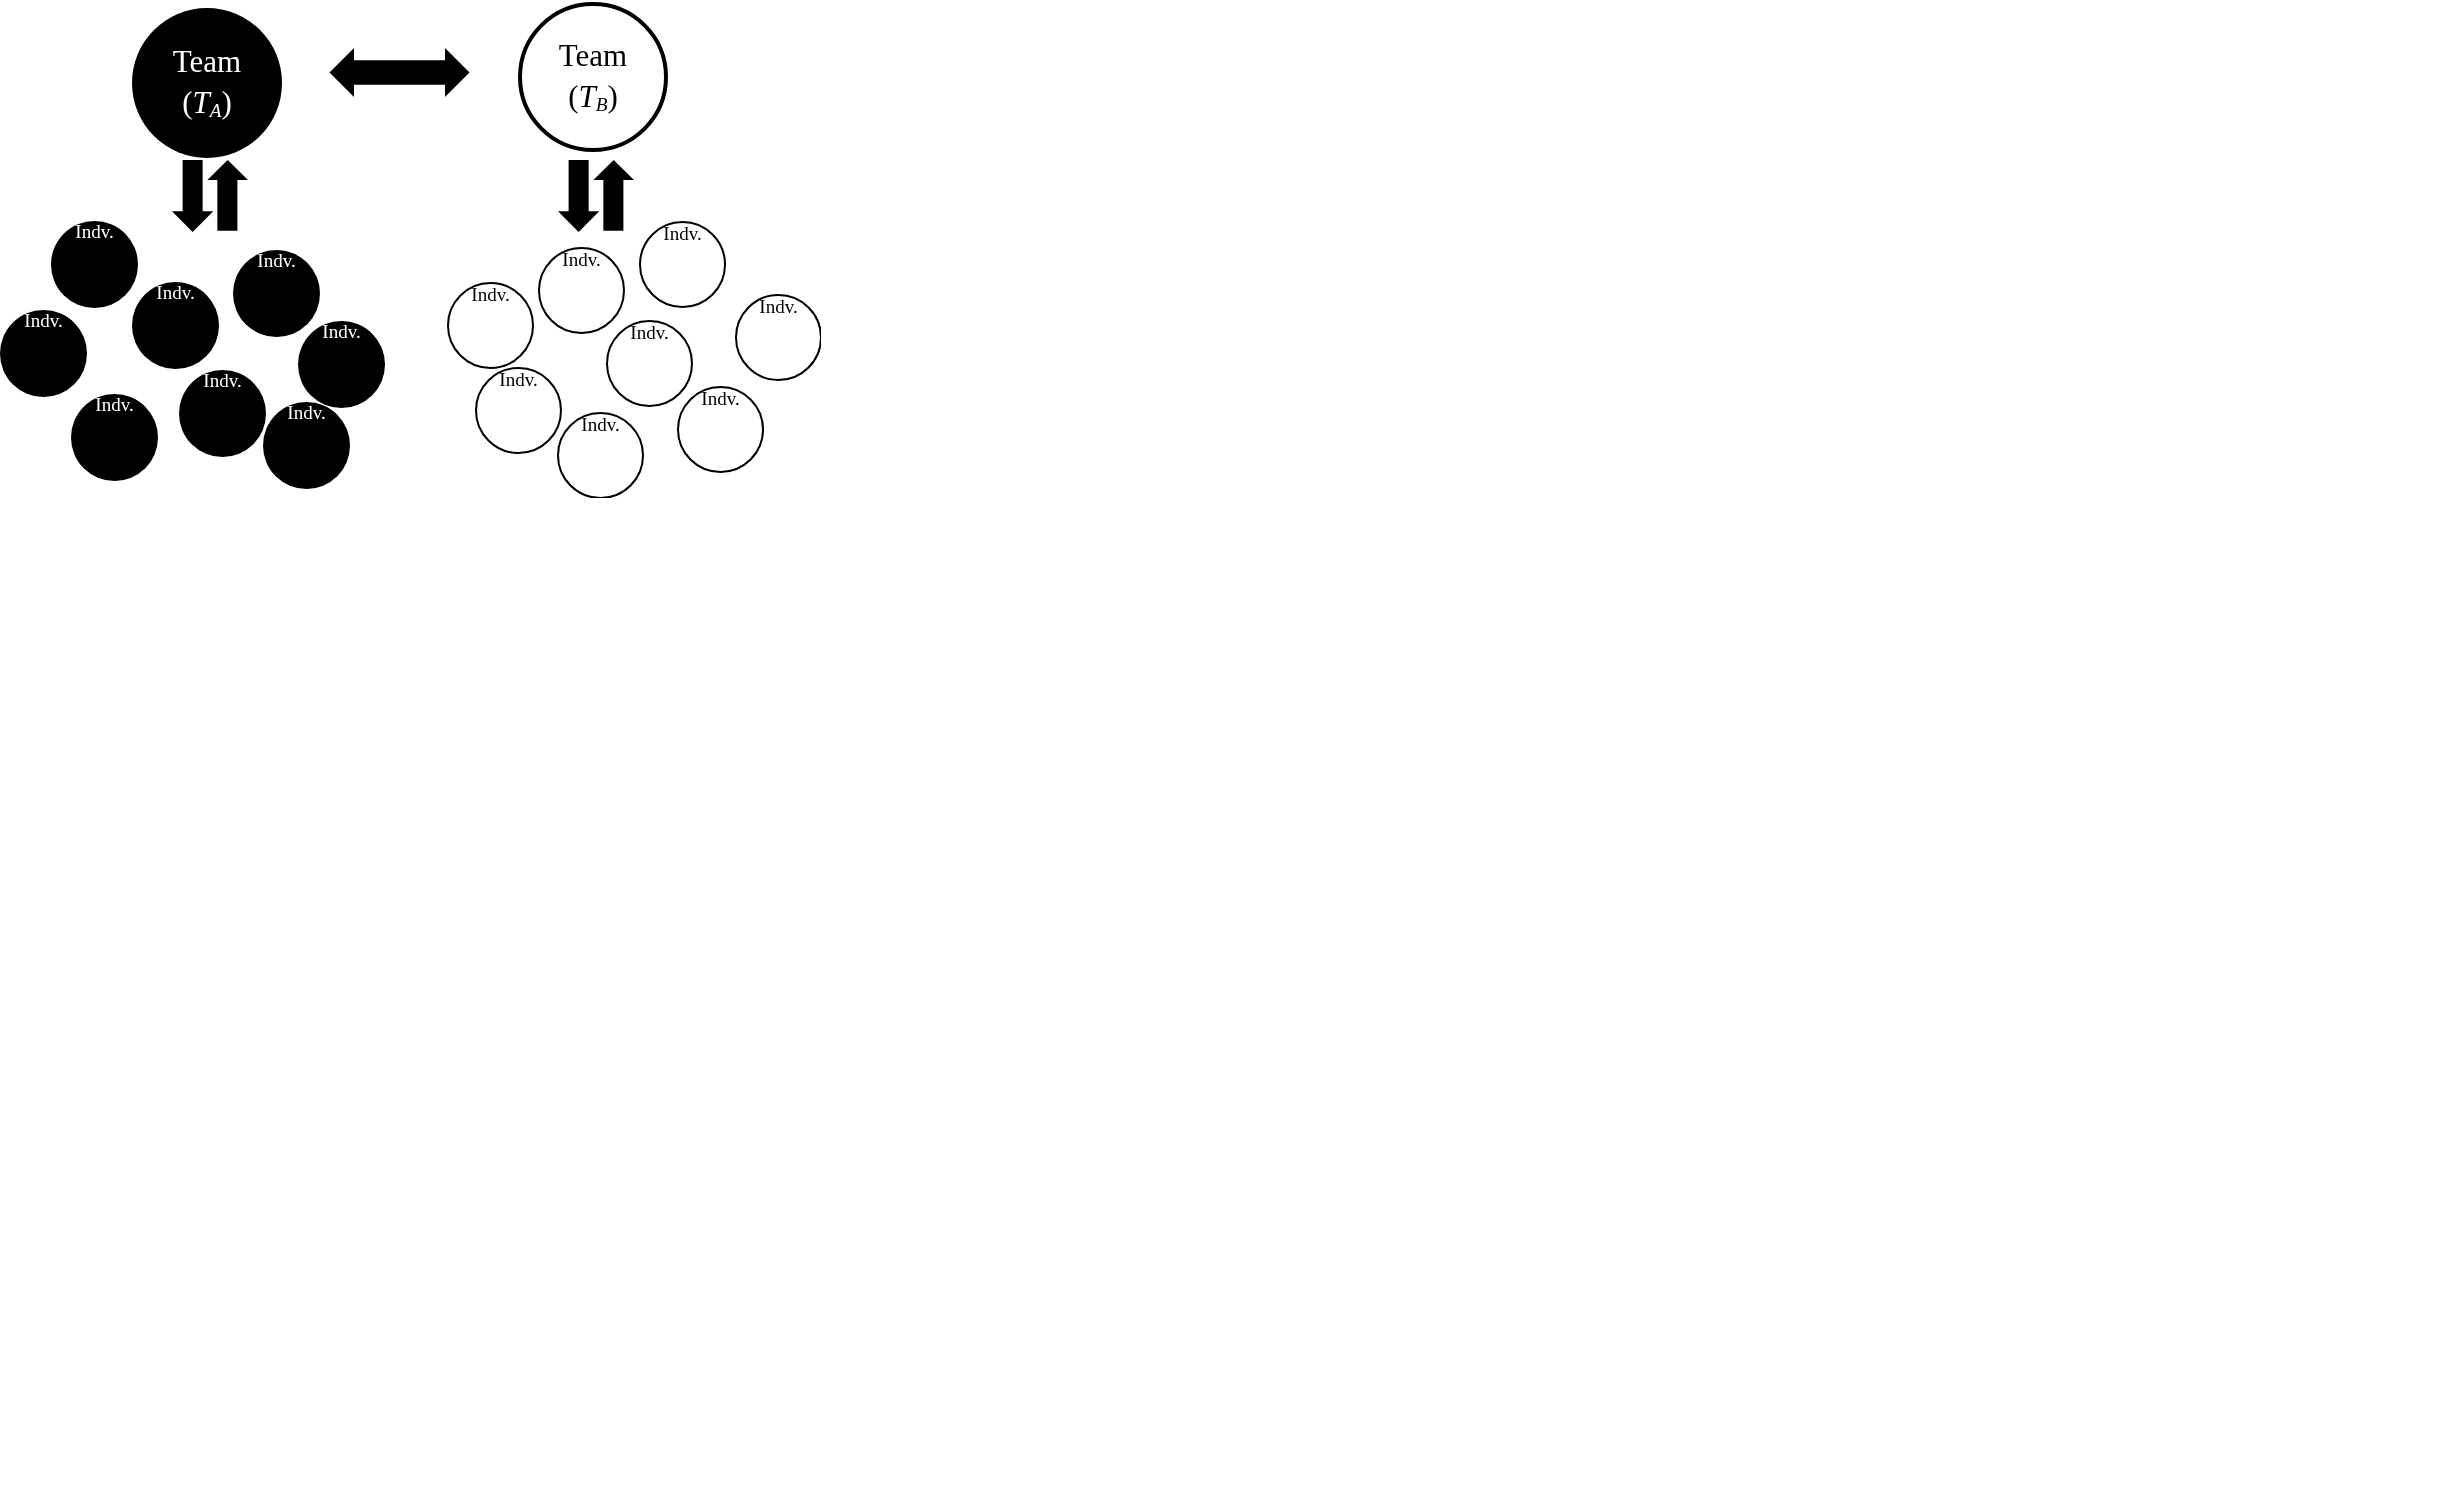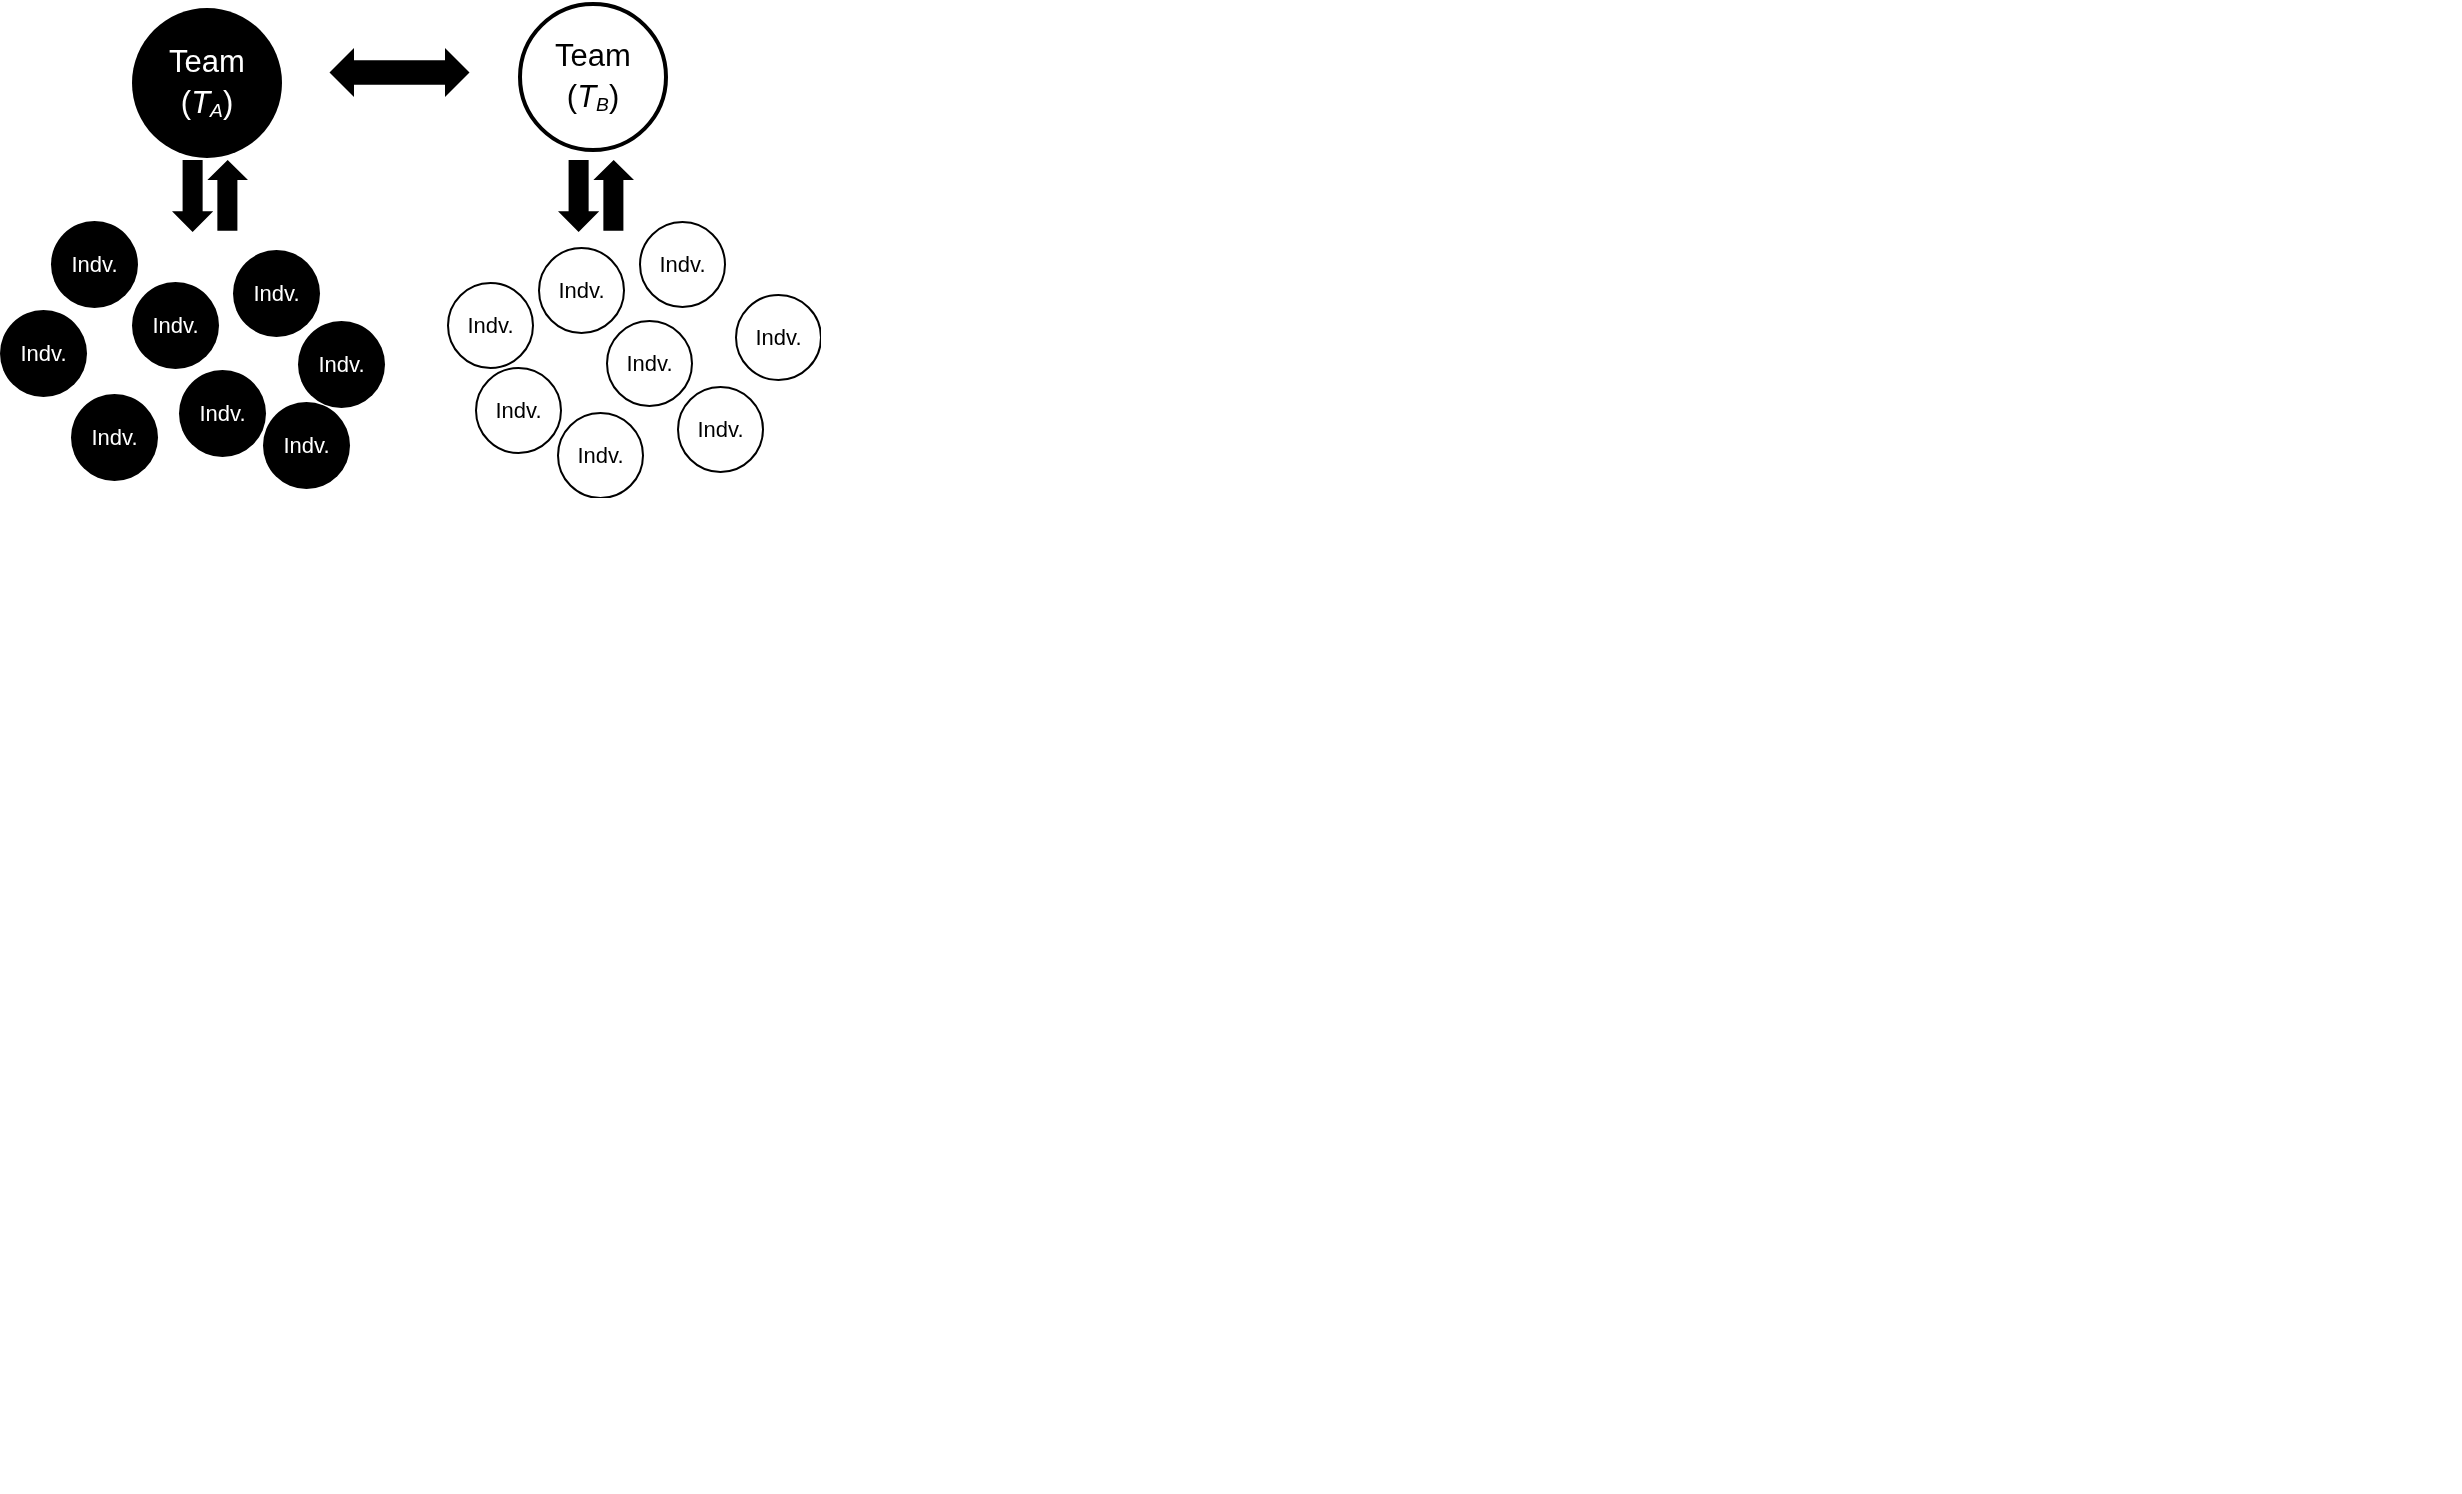--- a/index.html
+++ b/index.html
@@ -6,21 +6,21 @@
     margin: 0;
     padding: 0;
     background: #ffffff;
   }
   .canvas {
     position: relative;
     width: 821px;
     height: 498px;
     background: #ffffff;
     overflow: hidden;
-    font-family: Liberation Sans, sans-serif;
+    font-family: Liberation Serif, serif;
     color: #000;
   }
   .node {
     position: absolute;
     border-radius: 50%;
     box-sizing: border-box;
     display: flex;
     align-items: center;
     justify-content: center;
     text-align: center;
@@ -48,23 +48,23 @@
     vertical-align: baseline;
     position: relative;
     top: 0.22em;
     line-height: 0;
   }
   .member {
     position: absolute;
     border-radius: 50%;
     box-sizing: border-box;
     display: flex;
-    align-items: center;
+    align-items: flex-start;
     justify-content: center;
-    font-size: 22px;
+    font-size: 19px;
     white-space: nowrap;
   }
   .member-fill {
     background: #000000;
     color: #ffffff;
   }
   .member-outline {
     background: #ffffff;
     color: #000000;
     border: 2.1px solid #000000;

